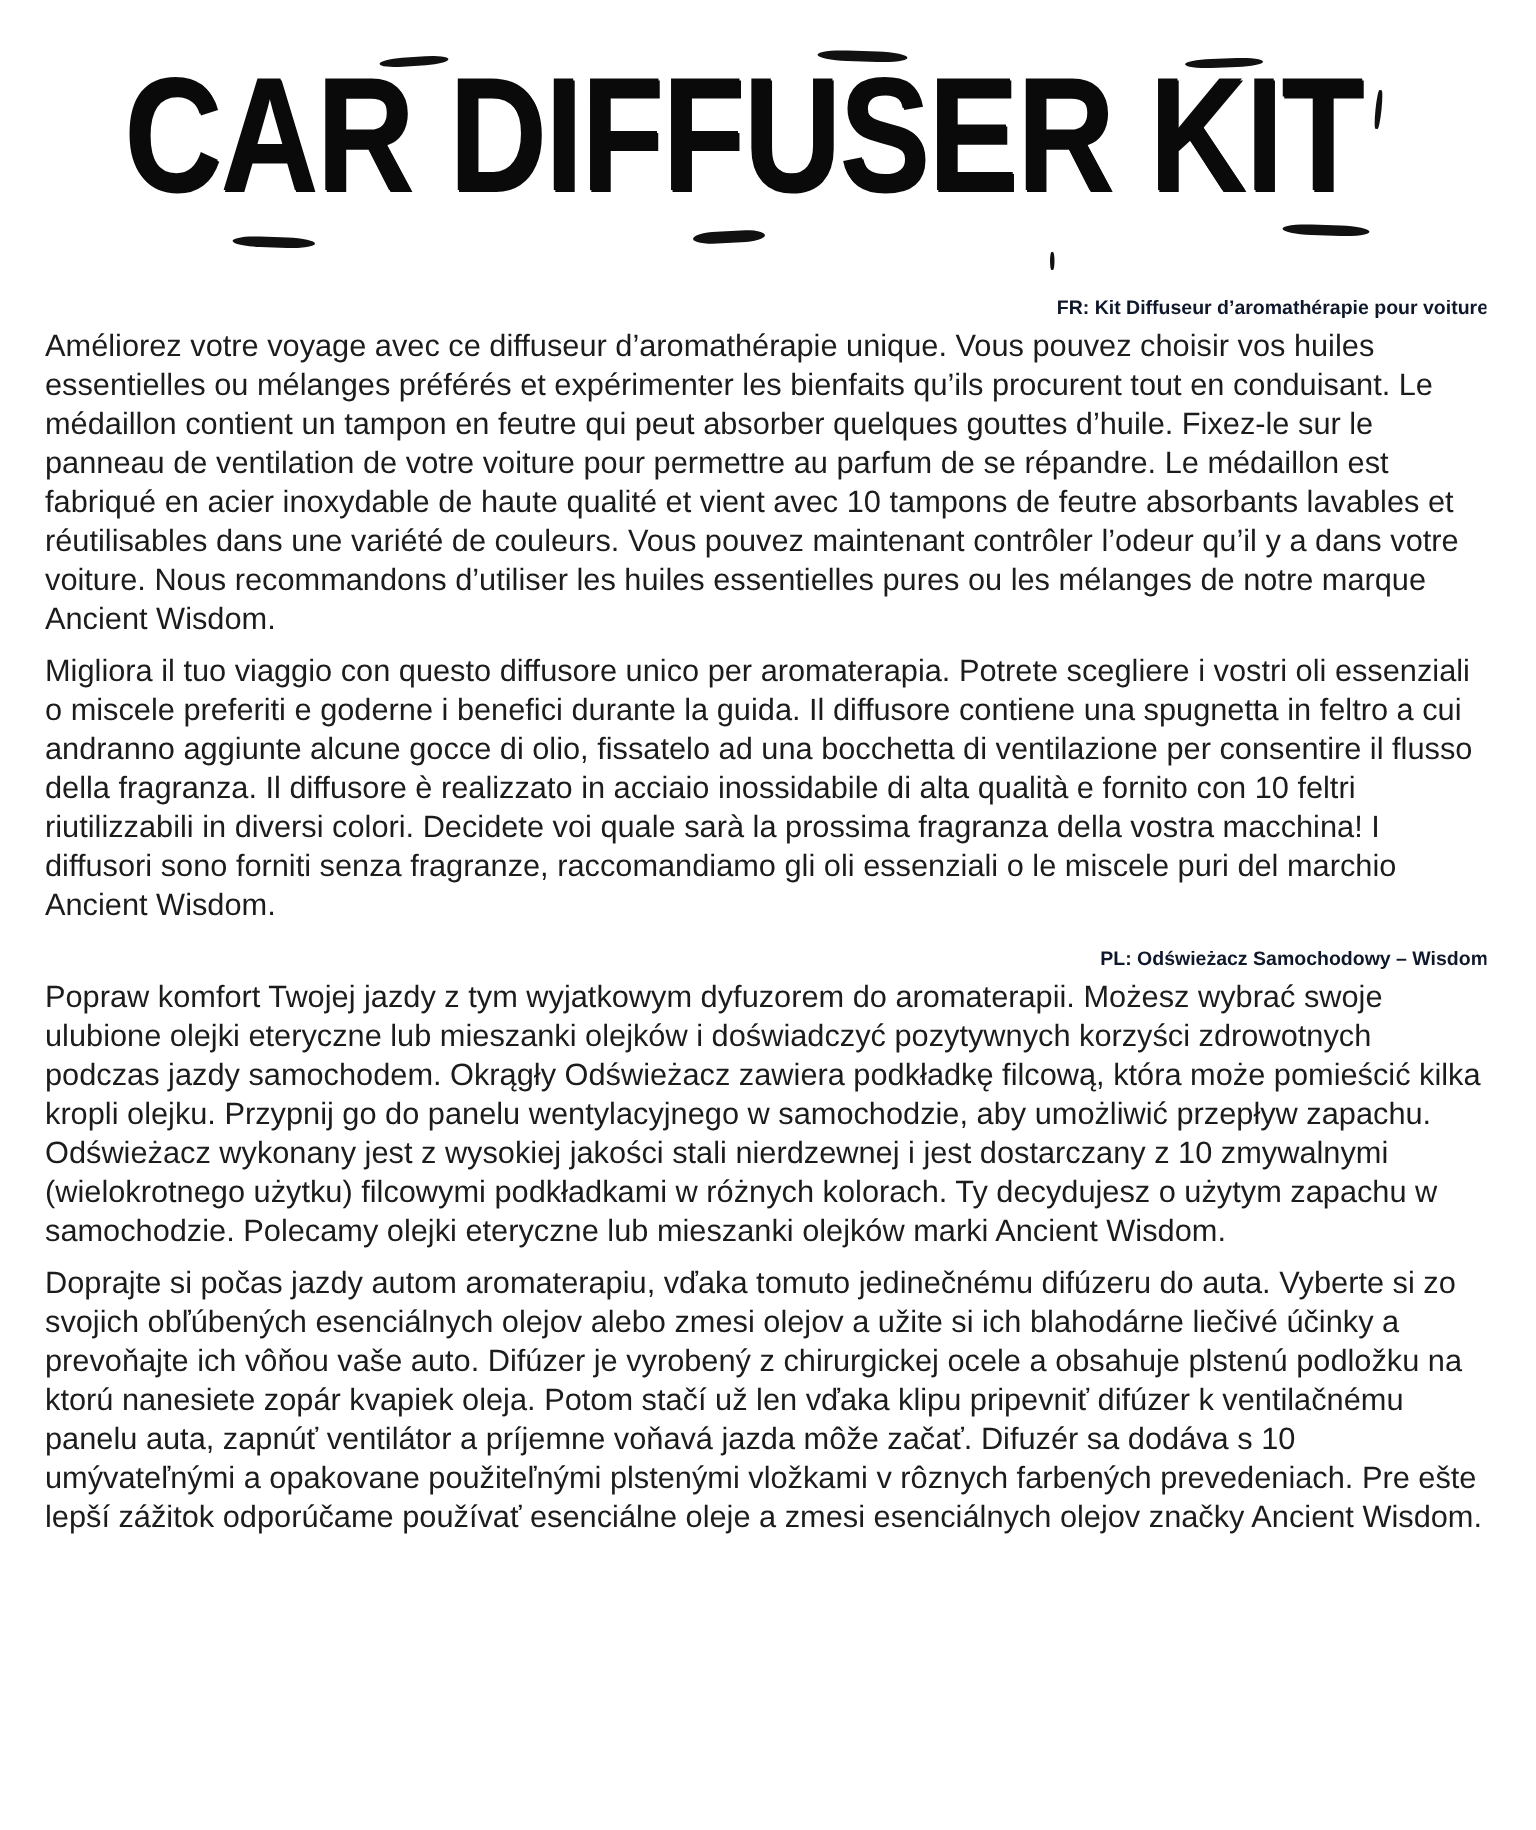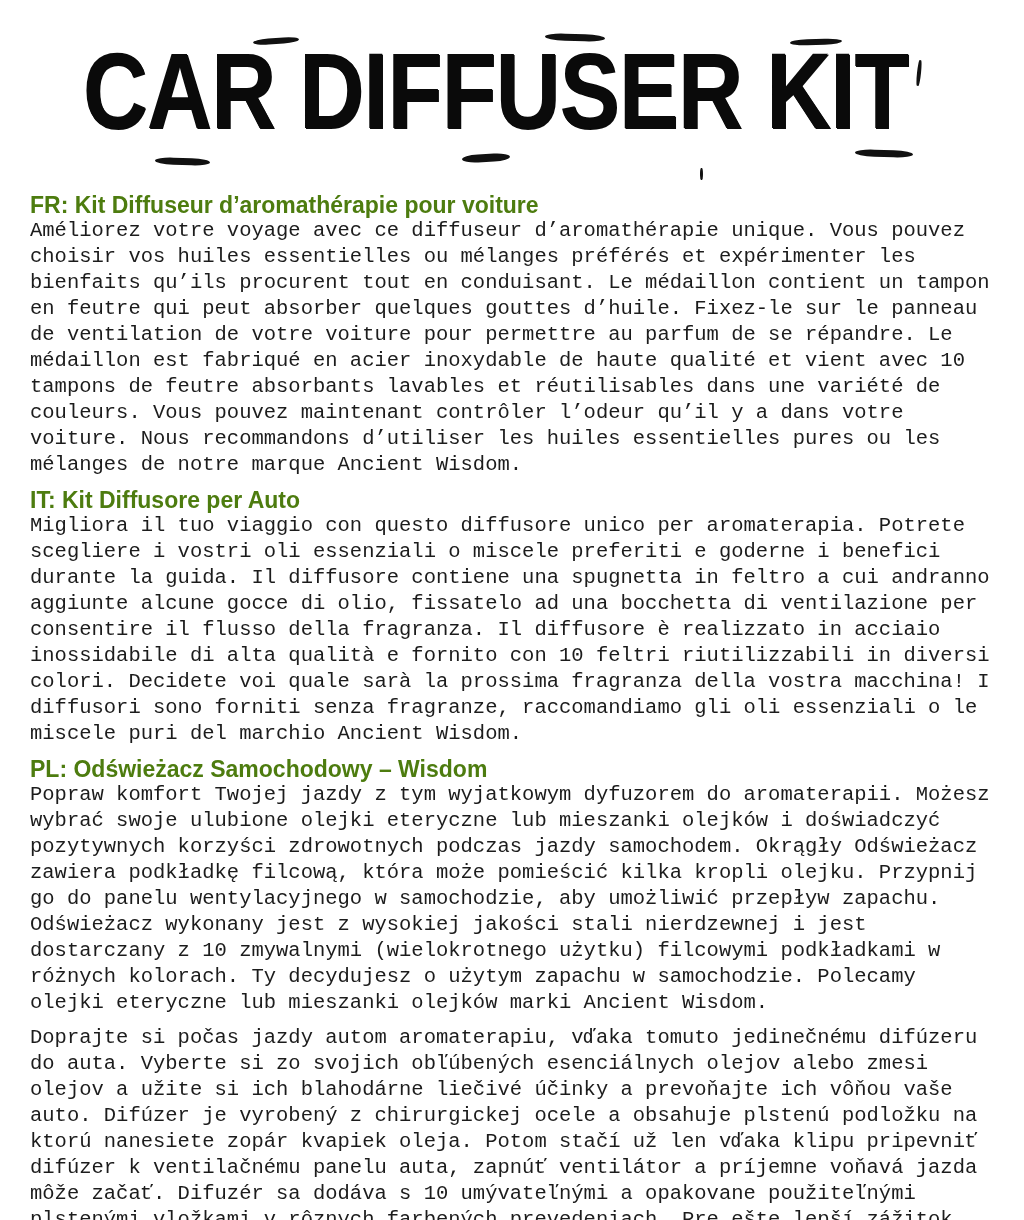--- a/index.html
+++ b/index.html
@@ -59,32 +59,32 @@
   .content {
     position: relative;
     width: 962px;
     margin: 12px 32px 0 30px;
   }
   .lang-section {
     margin: 0 0 9px 0;
   }
   .lang-section h2 {
     margin: 0;
-    font-size: 23px;
+    font-size: 13px;
     line-height: 26px;
     font-weight: 700;
-    color: #4d7c0f;
+    color: #0f172a;
+    text-align: right;
   }
   .lang-section p {
     margin: 0;
     font-size: 20.5px;
     line-height: 26px;
     font-weight: 400;
     color: #1c1c1c;
-    font-family: Liberation Mono, monospace;
   }
 </style>
 </head>
 <body>
 
 <div class="page">
 
   <header class="title-wrap">
     <div class="smudge s1"></div>
     <div class="smudge s2"></div>
@@ -98,21 +98,20 @@
   </header>
 
   <main class="content">
 
     <section class="lang-section">
       <h2>FR: Kit Diffuseur d’aromathérapie pour voiture</h2>
       <p>Améliorez votre voyage avec ce diffuseur d’aromathérapie unique. Vous pouvez choisir vos huiles essentielles ou mélanges préférés et expérimenter les bienfaits qu’ils procurent tout en conduisant. Le médaillon contient un tampon en feutre qui peut absorber quelques gouttes d’huile. Fixez-le sur le panneau de ventilation de votre voiture pour permettre au parfum de se répandre. Le médaillon est fabriqué en acier inoxydable de haute qualité et vient avec 10 tampons de feutre absorbants lavables et réutilisables dans une variété de couleurs. Vous pouvez maintenant contrôler l’odeur qu’il y a dans votre voiture. Nous recommandons d’utiliser les huiles essentielles pures ou les mélanges de notre marque Ancient Wisdom.</p>
     </section>
 
     <section class="lang-section">
-      <h2>IT: Kit Diffusore per Auto</h2>
       <p>Migliora il tuo viaggio con questo diffusore unico per aromaterapia. Potrete scegliere i vostri oli essenziali o miscele preferiti e goderne i benefici durante la guida. Il diffusore contiene una spugnetta in feltro a cui andranno aggiunte alcune gocce di olio, fissatelo ad una bocchetta di ventilazione per consentire il flusso della fragranza. Il diffusore è realizzato in acciaio inossidabile di alta qualità e fornito con 10 feltri riutilizzabili in diversi colori. Decidete voi quale sarà la prossima fragranza della vostra macchina! I diffusori sono forniti senza fragranze, raccomandiamo gli oli essenziali o le miscele puri del marchio Ancient Wisdom.</p>
     </section>
 
     <section class="lang-section">
       <h2>PL: Odświeżacz Samochodowy – Wisdom</h2>
       <p>Popraw komfort Twojej jazdy z tym wyjatkowym dyfuzorem do aromaterapii. Możesz wybrać swoje ulubione olejki eteryczne lub mieszanki olejków i doświadczyć pozytywnych korzyści zdrowotnych podczas jazdy samochodem. Okrągły Odświeżacz zawiera podkładkę filcową, która może pomieścić kilka kropli olejku. Przypnij go do panelu wentylacyjnego w samochodzie, aby umożliwić przepływ zapachu. Odświeżacz wykonany jest z wysokiej jakości stali nierdzewnej i jest dostarczany z 10 zmywalnymi (wielokrotnego użytku) filcowymi podkładkami w różnych kolorach. Ty decydujesz o użytym zapachu w samochodzie. Polecamy olejki eteryczne lub mieszanki olejków marki Ancient Wisdom.</p>
     </section>
 
     <section class="lang-section">
       <p>Doprajte si počas jazdy autom aromaterapiu, vďaka tomuto jedinečnému difúzeru do auta. Vyberte si zo svojich obľúbených esenciálnych olejov alebo zmesi olejov a užite si ich blahodárne liečivé účinky a prevoňajte ich vôňou vaše auto. Difúzer je vyrobený z chirurgickej ocele a obsahuje plstenú podložku na ktorú nanesiete zopár kvapiek oleja. Potom stačí už len vďaka klipu pripevniť difúzer k ventilačnému panelu auta, zapnúť ventilátor a príjemne voňavá jazda môže začať. Difuzér sa dodáva s 10 umývateľnými a opakovane použiteľnými plstenými vložkami v rôznych farbených prevedeniach. Pre ešte lepší zážitok odporúčame používať esenciálne oleje a zmesi esenciálnych olejov značky Ancient Wisdom.</p>

